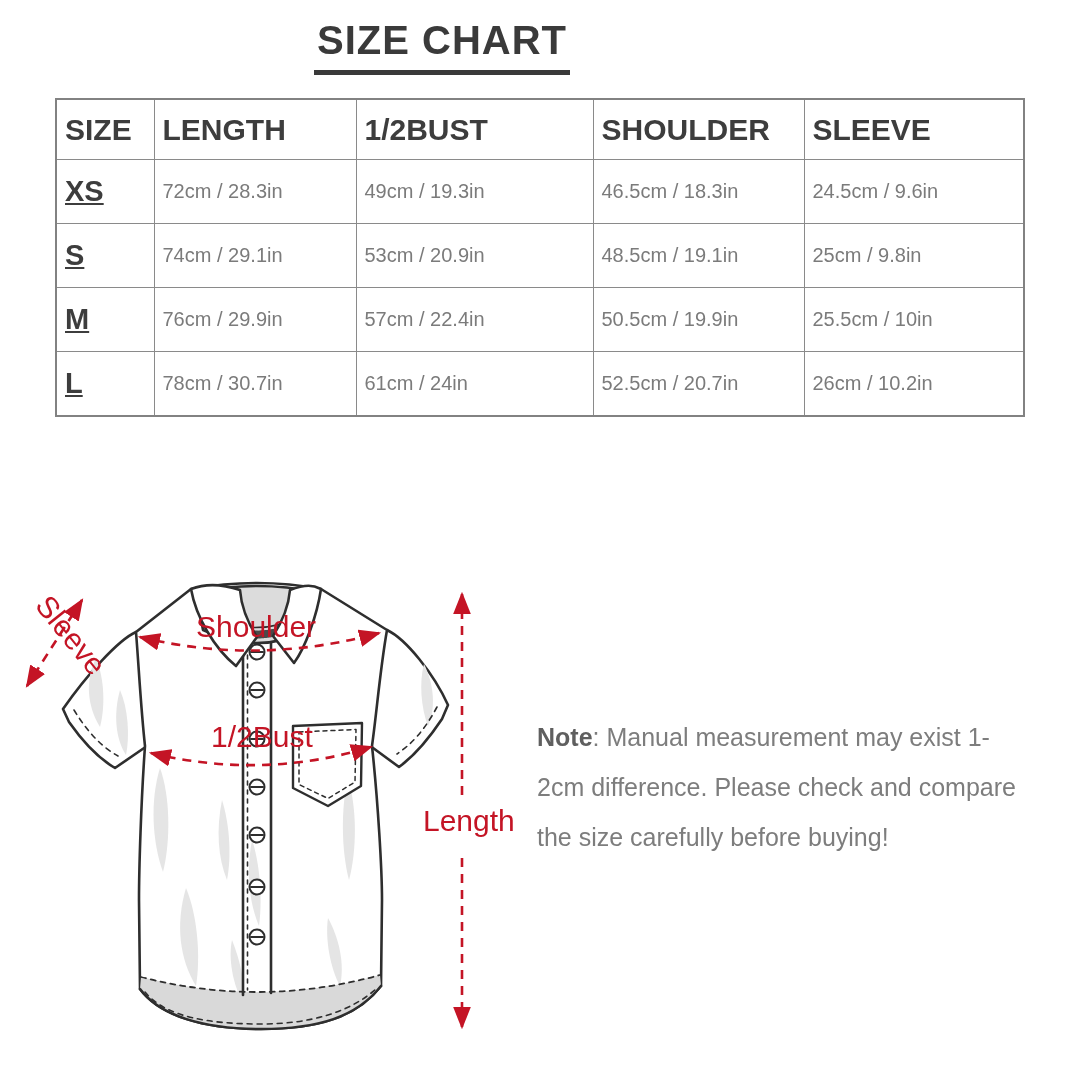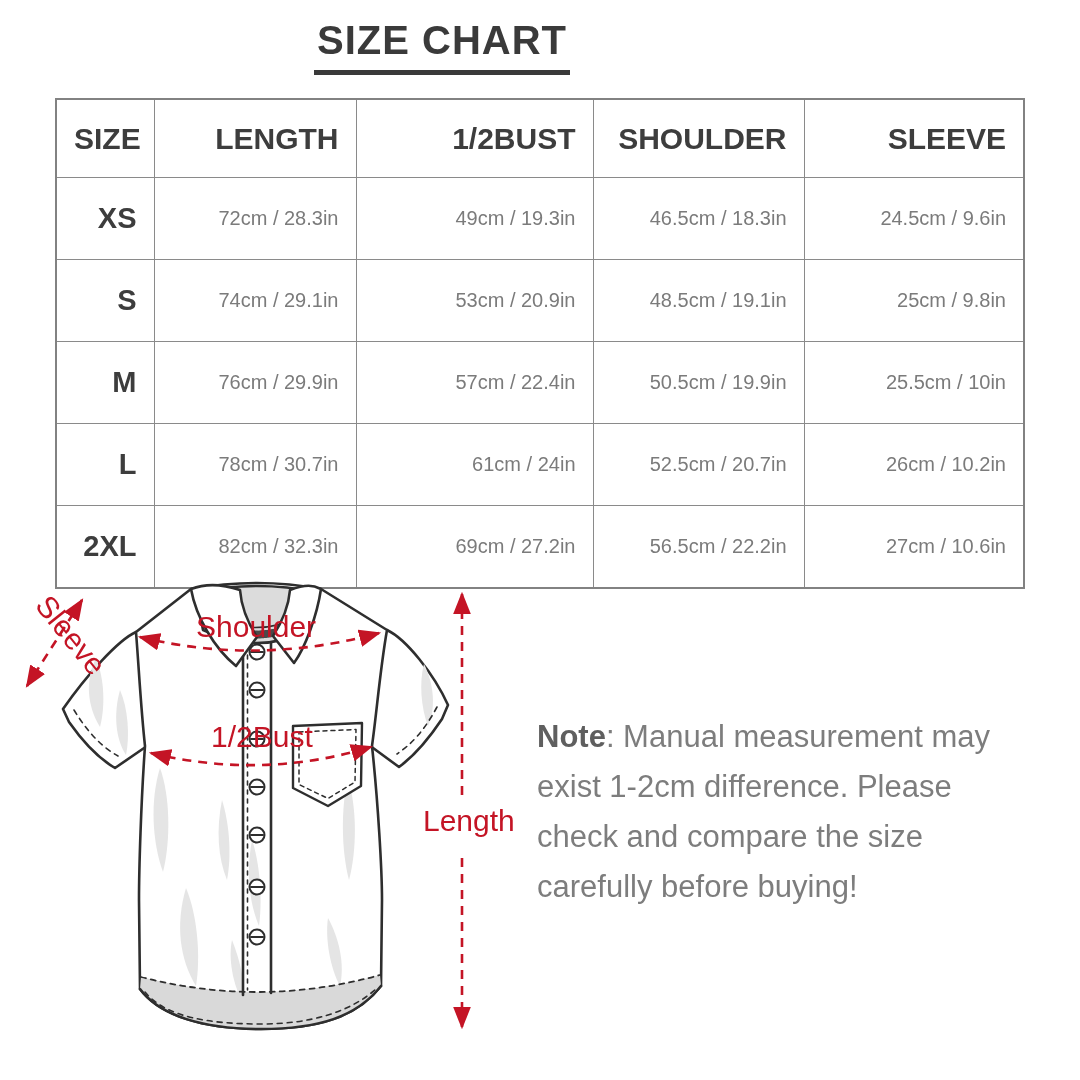--- a/index.html
+++ b/index.html
@@ -3,27 +3,27 @@
 <meta charset="utf-8">
 <style>
   html,body{margin:0;padding:0;background:#fff;}
   #page{position:relative;width:1080px;height:1080px;background:#ffffff;overflow:hidden;
         font-family:"Liberation Sans","DejaVu Sans",sans-serif;}
   .title-wrap{position:absolute;top:18px;left:0;width:884px;text-align:center;}
   .title{display:inline-block;font-size:40px;font-weight:bold;color:#3a3a3a;
          letter-spacing:1px;border-bottom:5px solid #3a3a3a;padding:0 3px 7px 3px;}
   table.size-table{position:absolute;left:55px;top:98px;width:968px;border-collapse:collapse;
          table-layout:fixed;border:2px solid #828282;}
-  table.size-table td,table.size-table th{border:1px solid #8a8a8a;text-align:right;
-         vertical-align:middle;padding:17px;overflow:hidden;white-space:nowrap;}
+  table.size-table td,table.size-table th{border:1px solid #8a8a8a;text-align:left;
+         vertical-align:middle;padding:8px;overflow:hidden;white-space:nowrap;}
   table.size-table th{height:43px;font-size:30px;font-weight:bold;color:#3d3d3d;}
   table.size-table td{height:47px;font-size:20px;color:#7b7b7b;}
-  table.size-table td.size-col{font-size:29px;font-weight:bold;color:#3d3d3d;}
+  table.size-table td.size-col{font-size:29px;font-weight:bold;color:#3d3d3d;text-decoration:underline;}
   #shirt-svg{position:absolute;left:0px;top:540px;width:540px;height:540px;}
-  .note{position:absolute;left:537px;top:712px;width:485px;font-size:31px;
+  .note{position:absolute;left:537px;top:712px;width:485px;font-size:25px;
         line-height:50px;color:#7d7d7d;}
   .note b{color:#5f5f5f;font-weight:bold;}
 </style>
 </head>
 <body>
 
 <div id="page">
 
   <div class="title-wrap">
     <span class="title">SIZE CHART</span>
@@ -67,27 +67,20 @@
           <td>57cm / 22.4in</td>
           <td>50.5cm / 19.9in</td>
           <td>25.5cm / 10in</td>
         </tr>
         <tr>
           <td class="size-col">L</td>
           <td>78cm / 30.7in</td>
           <td>61cm / 24in</td>
           <td>52.5cm / 20.7in</td>
           <td>26cm / 10.2in</td>
-        </tr>
-        <tr>
-          <td class="size-col">2XL</td>
-          <td>82cm / 32.3in</td>
-          <td>69cm / 27.2in</td>
-          <td>56.5cm / 22.2in</td>
-          <td>27cm / 10.6in</td>
         </tr>
       </tbody>
   </table>
 
   <svg id="shirt-svg" viewBox="0 0 540 540">
     <defs>
       <marker id="ah" viewBox="0 0 10 8" refX="9" refY="4" markerWidth="8.5" markerHeight="6.8" orient="auto-start-reverse">
         <path d="M0,0 L10,4 L0,8 Z" fill="#c41425"></path>
       </marker>
     </defs>

